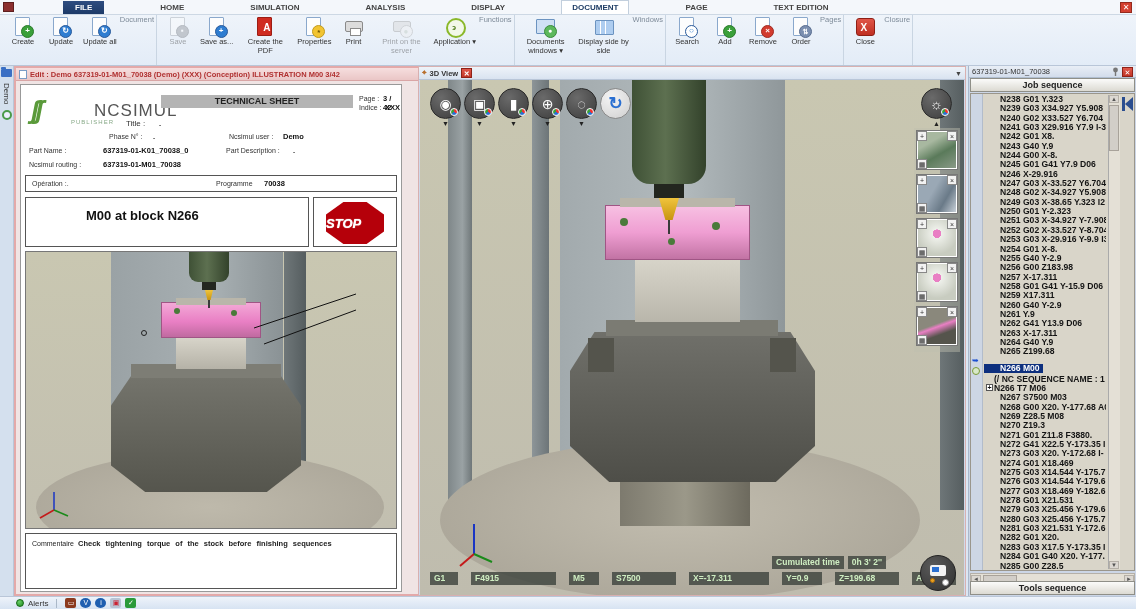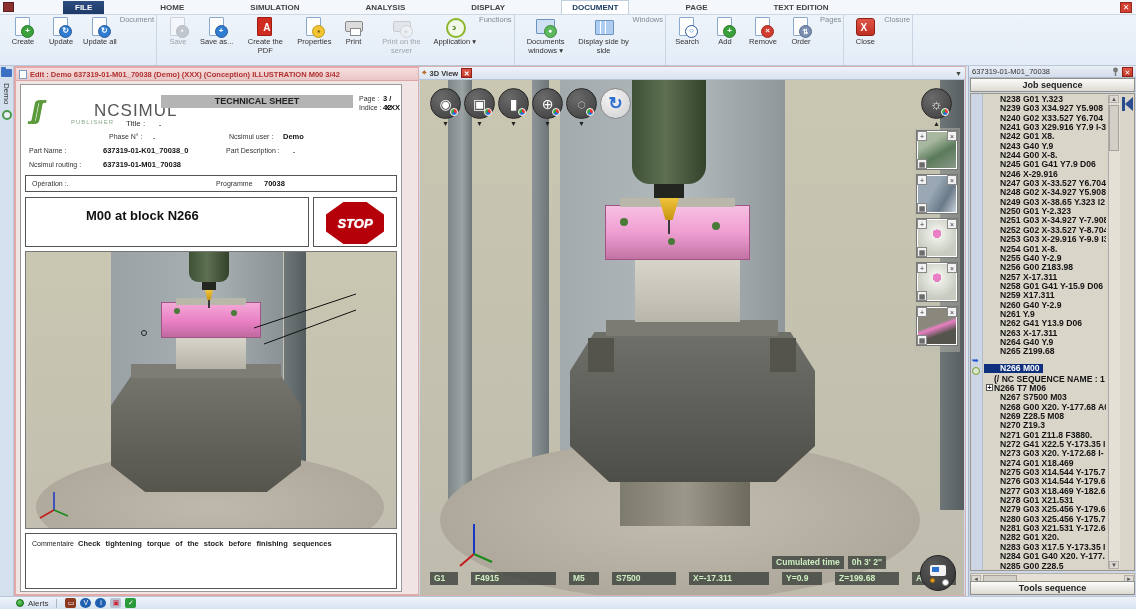--- a/index.html
+++ b/index.html
@@ -69,21 +69,21 @@
   
   #brand{position:absolute;left:10px;top:10px;}
   #brandS{font-size:26px;font-weight:bold;color:#5a9a3a;font-style:italic;letter-spacing:-4px;}
   #brandname{font-size:17px;color:#555;letter-spacing:1px;font-weight:normal;position:absolute;left:38px;top:6px;margin-left:25px;}
   #brandsub{font-size:6px;color:#8a8;position:absolute;left:40px;top:24px;letter-spacing:1px;}
   #techsheet{position:absolute;left:140px;top:10px;width:192px;height:13px;background:#b4b4b4;color:#222;font-weight:bold;font-size:9px;text-align:center;line-height:13px;}
   .fl{position:absolute;font-size:7px;color:#333;}
   .fv{position:absolute;font-size:7.5px;color:#111;font-weight:bold;}
   .sheetbox{position:absolute;border:1px solid #555;background:#fff;}
   #alerttext{font-size:13px;font-weight:bold;color:#111;position:absolute;left:60px;top:10px;}
-  #stopoct{position:absolute;left:12px;top:4px;width:58px;height:42px;background:#b5000a;clip-path:polygon(30% 0,70% 0,100% 30%,100% 70%,70% 100%,30% 100%,0 70%,0 30%);display:flex;align-items:center;justify-content:center;}
+  #stopoct{position:absolute;left:12px;top:4px;width:58px;height:42px;background:#b5000a;clip-path:polygon(30% 0,70% 0,100% 30%,100% 70%,70% 100%,30% 100%,0 70%,0 30%);display:flex;align-items:center;}
   #stopoct span{color:#fff;font-weight:bold;font-style:italic;font-size:13px;letter-spacing:0;text-shadow:0 0 1px #fff;}
   #commentlbl{position:absolute;left:6px;top:6px;font-size:7px;}
   #commenttxt{position:absolute;left:52px;top:5px;font-size:7.5px;font-weight:bold;word-spacing:3px;width:300px;}
 
   
   .scene{position:absolute;overflow:hidden;background:linear-gradient(#c9c7b1,#c2bfb0);}
   .scn{position:absolute;}
 
   
   #view3d{position:absolute;left:418px;top:0;width:548px;height:530px;border:1px solid #d8b0b0;background:#cfd9ea;}

